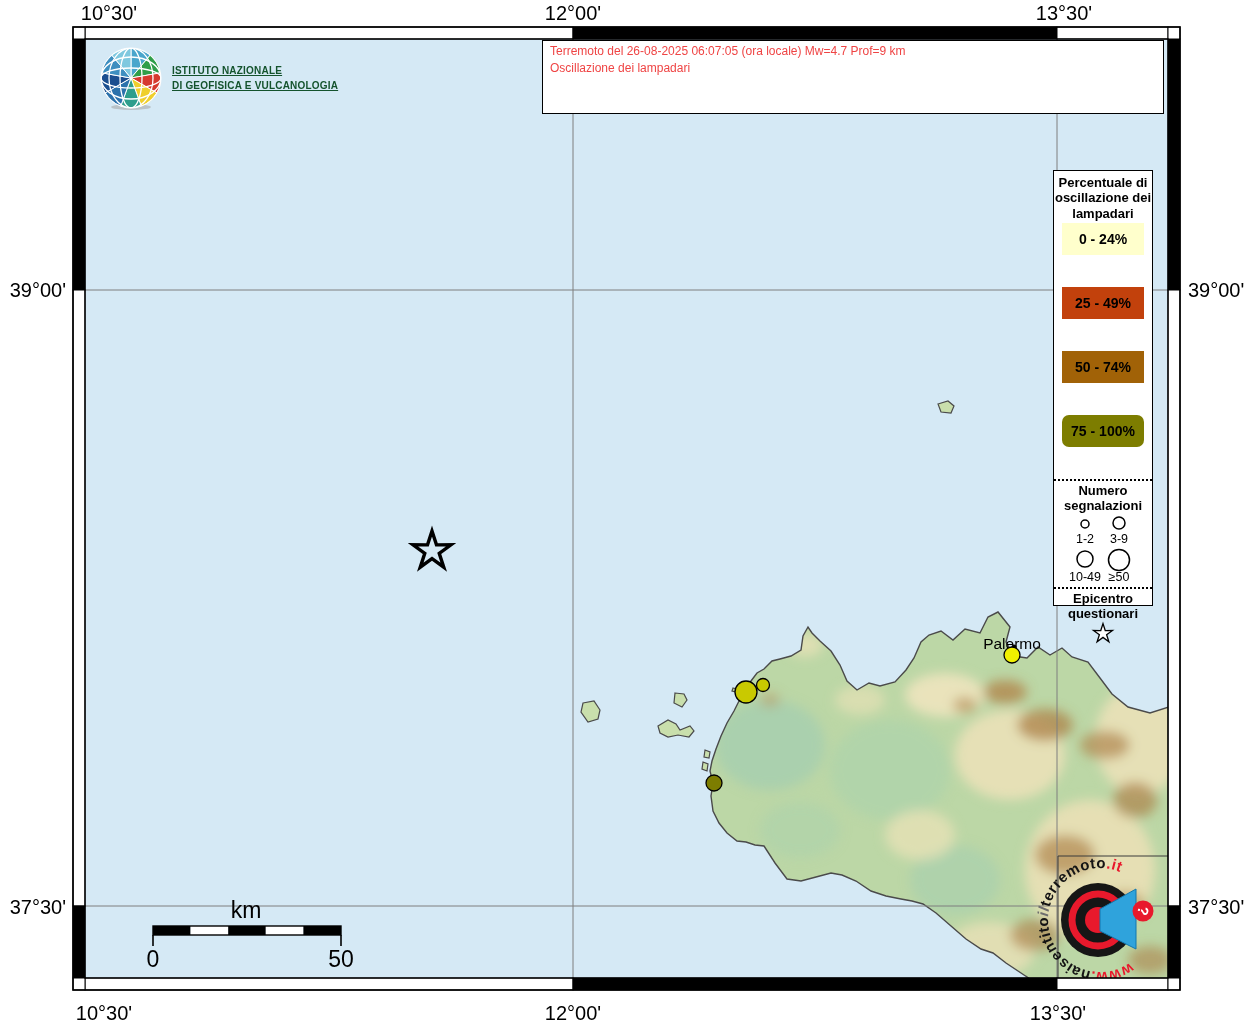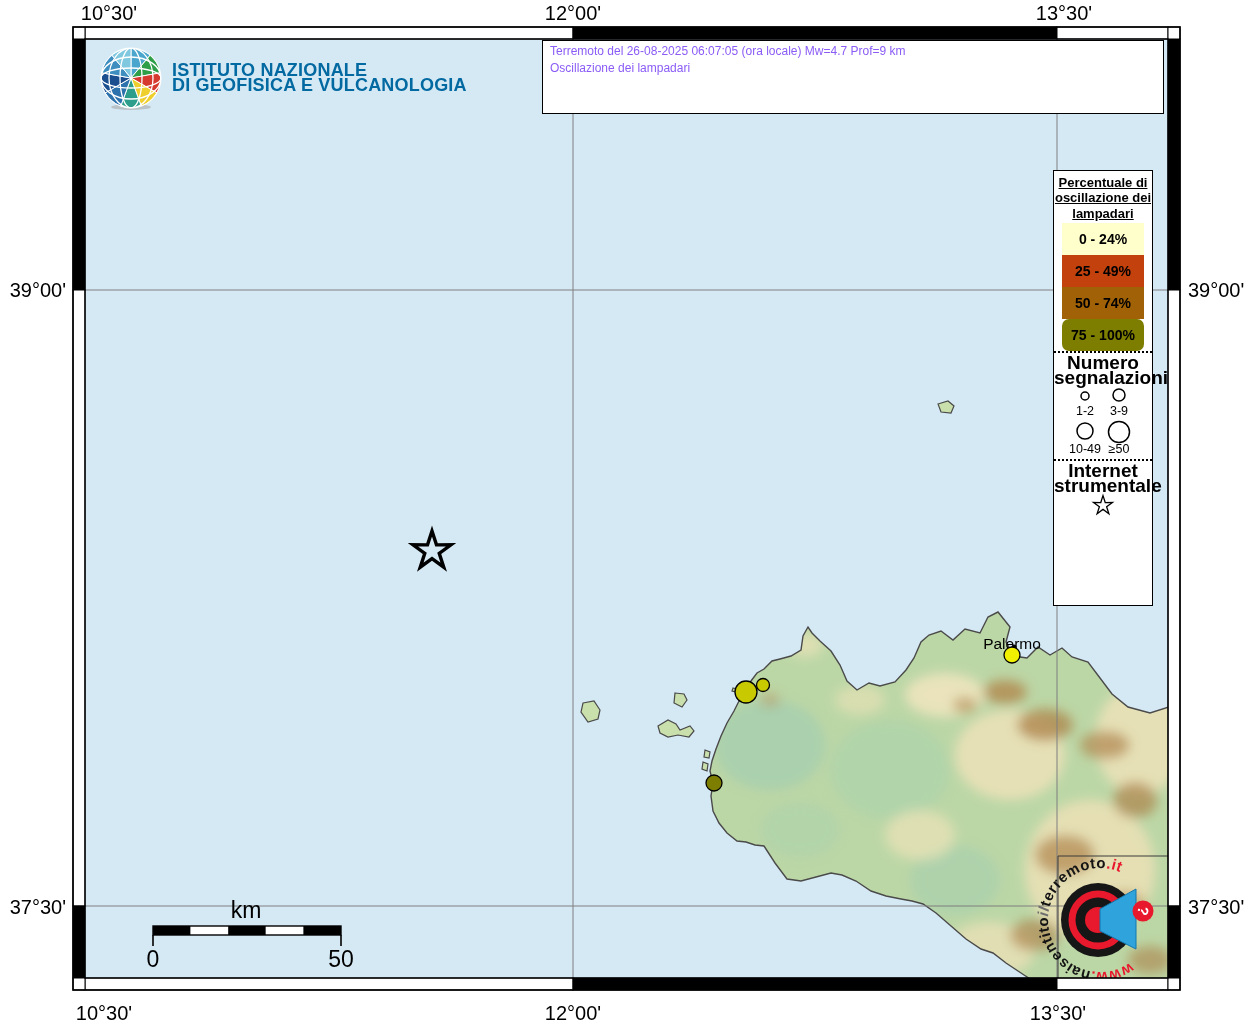--- a/index.html
+++ b/index.html
@@ -3,33 +3,33 @@
 <meta charset="utf-8">
 <style>
   html,body{margin:0;padding:0;background:#fff;}
   #stage{position:relative;width:1255px;height:1024px;background:#fff;overflow:hidden;
          font-family:"Liberation Sans","DejaVu Sans",sans-serif;}
   #map-svg{position:absolute;left:0;top:0;}
   .axis-label{font-size:20px;fill:#000;}
   
   #info-box{position:absolute;left:542px;top:40px;width:622px;height:74px;background:#fff;
     border:1.5px solid #000;box-sizing:border-box;padding:2px 7px;overflow:hidden;}
-  #info-box div{font-size:12px;line-height:17.2px;white-space:nowrap;color:#8b5cf6;}
+  #info-box div{font-size:12px;line-height:17.2px;white-space:nowrap;color:#ef4444;}
   
   #ingv{position:absolute;left:98px;top:45px;display:flex;align-items:center;gap:8px;}
-  #ingv .ingv-text{color:#0369a1;font-weight:bold;font-size:18px;line-height:15px;letter-spacing:.2px;}
+  #ingv .ingv-text{color:#14532d;font-weight:bold;font-size:10px;line-height:15px;letter-spacing:.2px;text-decoration:underline;}
   
   #legend{position:absolute;left:1053px;top:170px;width:100px;height:436px;background:#fff;
     border:1.6px solid #000;box-sizing:border-box;text-align:center;color:#000;}
-  #legend .ltitle{font-weight:bold;font-size:13px;line-height:15.4px;padding-top:4px;text-decoration:underline;}
+  #legend .ltitle{font-weight:bold;font-size:13px;line-height:15.4px;padding-top:4px;}
   #legend .swatches{margin-top:2px;}
-  #legend .swatch{width:82px;height:32px;margin:0 auto 0;display:flex;align-items:center;
+  #legend .swatch{width:82px;height:32px;margin:0 auto 32px;display:flex;align-items:center;
     justify-content:center;font-weight:bold;font-size:14px;}
   #legend .dotsep{border-top:2px dotted #000;margin:0;}
-  #legend .ctitle{font-weight:bold;font-size:19px;line-height:15px;padding-top:2px;}
+  #legend .ctitle{font-weight:bold;font-size:13px;line-height:15px;padding-top:2px;}
 </style>
 </head>
 <body>
 
 <div id="stage">
 
 <svg id="map-svg" width="1255" height="1024" viewBox="0 0 1255 1024">
   <defs>
     <clipPath id="mapClip">
           <rect x="85" y="39" width="1083" height="939"></rect>
@@ -237,19 +237,19 @@
       <circle cx="64" cy="47" r="10.5"></circle>
     </g>
     <g font-size="12.5" fill="#000" text-anchor="middle" font-family="Liberation Sans, DejaVu Sans, sans-serif">
       <text x="30" y="30">1-2</text>
       <text x="64" y="30">3-9</text>
       <text x="30" y="68">10-49</text>
       <text x="64" y="68">≥50</text>
     </g>
   </svg>
   <div class="dotsep"></div>
-  <div class="ctitle">Internet strumentale</div>
+  <div class="ctitle">Epicentro questionari</div>
   <svg width="26" height="26" viewBox="0 0 26 26">
     <path d="M13,2.6 L15.23,9.53 22.51,9.51 16.61,13.77 18.88,20.69 13,16.4 7.12,20.69 9.39,13.77 3.49,9.51 10.77,9.53 Z" fill="#fff" stroke="#000" stroke-width="1.3"></path>
   </svg>
 </div>
 
 </div>
 
 </body></html>

